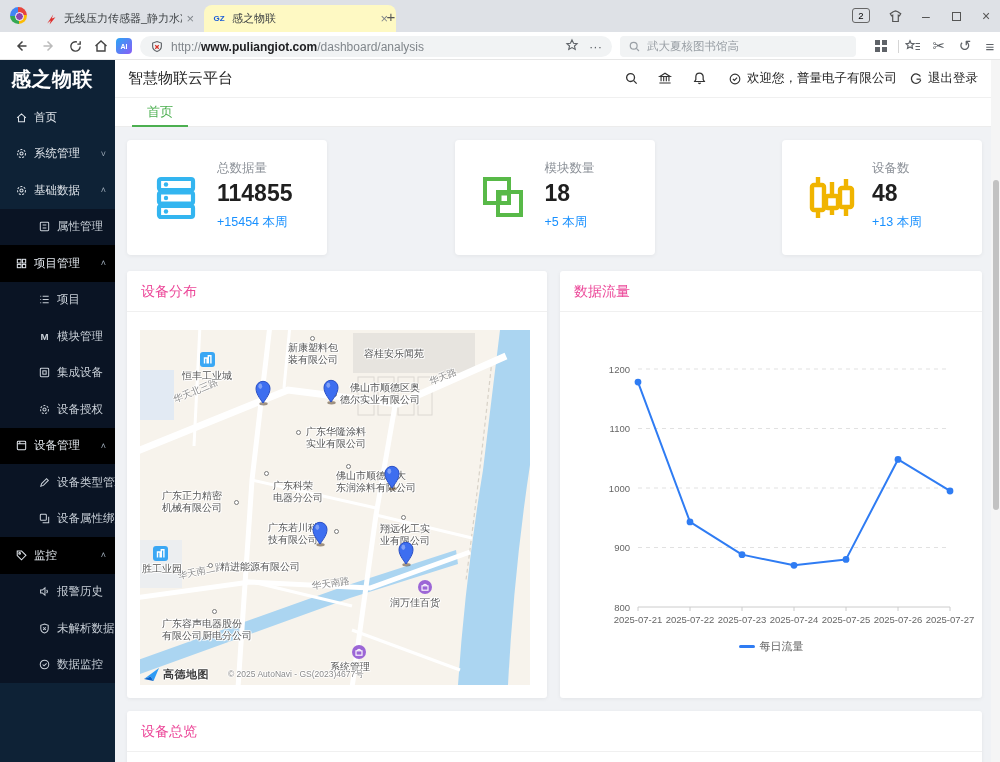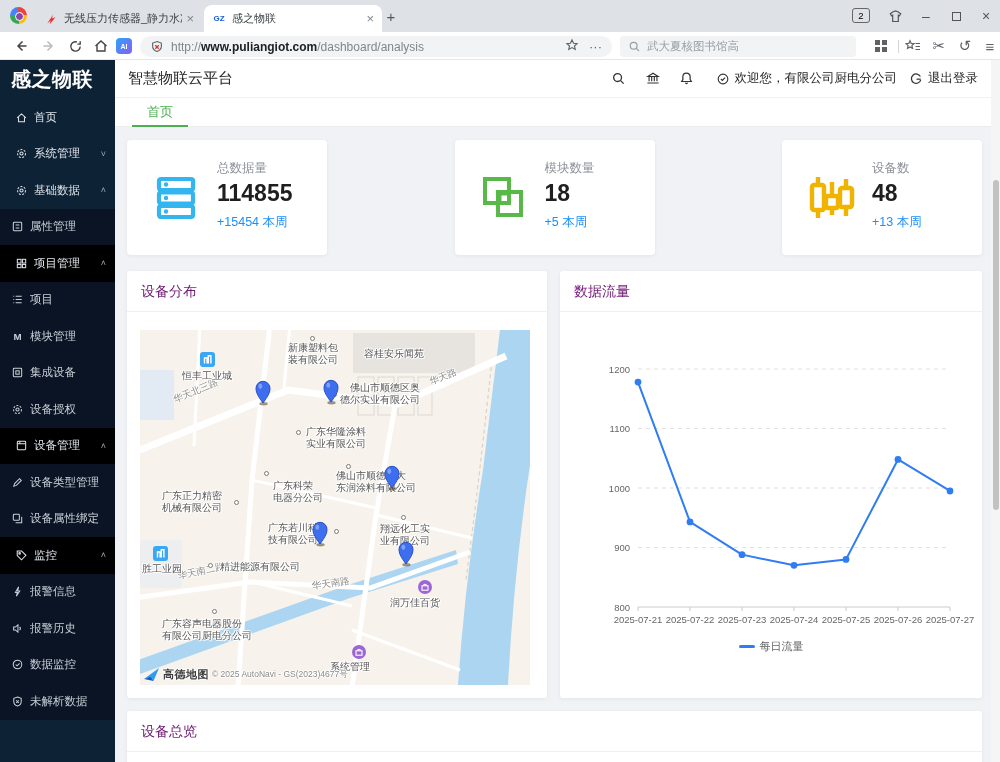--- a/index.html
+++ b/index.html
@@ -8,21 +8,21 @@
   .screen{position:relative;width:1000px;height:762px;overflow:hidden;background:#f0f2f5;}
 
   
   .titlebar{position:absolute;left:0;top:0;width:1000px;height:32px;background:#dee1e6;}
   .chrome-logo{position:absolute;left:10px;top:7px;width:17px;height:17px;border-radius:50%;
     background:conic-gradient(#e8453c 0 90deg,#fcbc05 90deg 180deg,#34a853 180deg 270deg,#4285f4 270deg 360deg);
     box-shadow:inset 0 0 0 3px #fff0;}
   .chrome-logo::after{content:"";position:absolute;left:5px;top:5px;width:7px;height:7px;border-radius:50%;background:#8e44ad;border:1px solid #fff;}
   .tab{position:absolute;top:5px;height:27px;display:flex;align-items:center;padding:0 8px;font-size:11px;color:#3c4043;}
   .tab.inactive{left:36px;width:166px;}
-  .tab.active{left:204px;width:178px;background:#ffffff;border-radius:8px 8px 0 0;}
+  .tab.active{left:204px;width:192px;background:#fef9c3;border-radius:8px 8px 0 0;}
   .tab .fav{width:14px;height:14px;margin-right:6px;flex:0 0 auto;display:flex;align-items:center;justify-content:center;}
   .tab .t-title{flex:1;white-space:nowrap;overflow:hidden;}
   .tab .t-close{color:#80868b;font-size:13px;margin-left:4px;cursor:default;}
   .fav-gz{font-size:8px;font-weight:bold;color:#1a5cd7;letter-spacing:0;}
   .newtab{position:absolute;left:380px;top:7px;width:22px;height:22px;text-align:center;line-height:20px;font-size:15px;color:#555;}
   .win-ctl{position:absolute;top:0;height:32px;display:flex;align-items:center;justify-content:center;color:#555;}
   .badge2{left:852px;width:18px;height:15px;top:8px;border:1.4px solid #666;border-radius:3px;font-size:9.5px;position:absolute;display:flex;align-items:center;justify-content:center;}
   .ctl-shirt{left:884px;width:22px;position:absolute;}
   .ctl-min{left:912px;width:28px;font-size:14px;position:absolute;}
   .ctl-max{left:942px;width:28px;position:absolute;}
@@ -38,21 +38,21 @@
   .search-pill{position:absolute;left:620px;top:4px;width:236px;height:21px;background:#f1f3f4;border-radius:4px;display:flex;align-items:center;padding:0 8px;font-size:11.5px;color:#9aa0a6;gap:6px;}
   .tb-sep{position:absolute;left:898px;top:8px;width:1px;height:13px;background:#d5d5d5;}
   .glyph-ic{font-size:13px;color:#5f6368;}
 
   
   .sidebar{position:absolute;left:0;top:60px;width:115px;height:702px;background:#0e2236;overflow:hidden;}
   .logo{height:39px;line-height:39px;padding-left:11px;color:#fff;font-size:20px;font-weight:bold;letter-spacing:.5px;white-space:nowrap;}
   .menu-item{height:36.5px;display:flex;align-items:center;color:#dfe4ea;font-size:11.5px;cursor:default;white-space:nowrap;}
   .menu-item.top{padding-left:15px;background:#0e2236;}
   .menu-item.section{padding-left:15px;background:#000000;}
-  .menu-item.sub{padding-left:11px;background:#0a1424;color:#c9d0d8;}
+  .menu-item.sub{padding-left:38px;background:#0a1424;color:#c9d0d8;}
   .mi-icon{width:13px;height:13px;margin-right:6px;flex:0 0 auto;display:flex;}
   .mi-icon svg{width:13px;height:13px;}
   .mi-chev{margin-left:auto;margin-right:9px;font-size:9px;color:#9aa7b5;}
 
   
   .app-header{position:absolute;left:115px;top:60px;width:885px;height:38px;background:#fff;border-bottom:1px solid #f0f0f0;display:flex;align-items:center;}
   .app-title{margin-left:13px;font-size:15px;color:#262626;}
   .hdr-right{margin-left:auto;margin-right:22px;display:flex;align-items:center;gap:0;}
   .hdr-ic{width:34px;display:flex;justify-content:center;color:#333;}
   .hdr-group{display:flex;align-items:center;gap:5px;font-size:12.5px;color:#262626;margin-left:12px;}
@@ -62,40 +62,40 @@
   
   .stats-row{position:absolute;left:127px;top:140px;width:855px;height:115px;display:flex;justify-content:space-between;}
   .stat-card{width:200px;height:115px;background:#fff;border-radius:4px;box-shadow:0 1px 4px rgba(0,0,0,.06);position:relative;}
   .stat-ic{position:absolute;left:25px;top:34px;width:48px;height:48px;}
   .stat-label{position:absolute;left:90px;top:20px;font-size:12.5px;color:#8c9198;}
   .stat-value{position:absolute;left:90px;top:40px;font-size:23px;font-weight:bold;color:#1f1f1f;}
   .stat-delta{position:absolute;left:90px;top:74px;font-size:12.5px;color:#1890ff;}
 
   
   .panel{background:#fff;border-radius:3px;box-shadow:0 1px 4px rgba(0,0,0,.06);position:absolute;}
-  .panel-hd{height:41px;line-height:41px;padding-left:14px;font-size:14px;color:#701a75;border-bottom:1px solid #f0f0f0;}
+  .panel-hd{height:41px;line-height:41px;padding-left:14px;font-size:14px;color:#ec4899;border-bottom:1px solid #f0f0f0;}
   .map-panel{left:127px;top:271px;width:420px;height:427px;}
   .chart-panel{left:560px;top:271px;width:422px;height:427px;}
   .overview-panel{left:127px;top:711px;width:855px;height:70px;}
 
   
   .map{position:absolute;left:13px;top:59px;width:390px;height:355px;overflow:hidden;background:#f7f3ec;}
   .map svg.bg{position:absolute;left:0;top:0;}
   .map-poi{position:absolute;font-size:10px;line-height:1.2;color:#555;white-space:pre-line;
     text-shadow:1px 0 0 #fff,-1px 0 0 #fff,0 1px 0 #fff,0 -1px 0 #fff,1px 1px 0 #fff,-1px -1px 0 #fff;}
   .map-road{position:absolute;font-size:9.5px;color:#8a8a8a;white-space:nowrap;transform-origin:left center;
     text-shadow:1px 0 0 #fff,-1px 0 0 #fff,0 1px 0 #fff,0 -1px 0 #fff;}
   .map-dot{position:absolute;width:5px;height:5px;border-radius:50%;background:#fff;border:1.4px solid #7a7a7a;}
   .map-bicon{position:absolute;width:15px;height:15px;border-radius:3px;background:#3aa7f4;display:flex;align-items:center;justify-content:center;}
   .map-sicon{position:absolute;width:14px;height:14px;border-radius:50%;background:#9c66d6;display:flex;align-items:center;justify-content:center;}
   .map-pin{position:absolute;width:18px;height:27px;}
   .amap-brand{position:absolute;left:4px;bottom:3px;display:flex;align-items:center;gap:3px;}
   .amap-text{font-size:11px;font-weight:bold;color:#3c3c3c;letter-spacing:.5px;
     text-shadow:1px 0 0 #fff,-1px 0 0 #fff,0 1px 0 #fff,0 -1px 0 #fff;}
-  .amap-copy{font-size:8.5px;color:#8a8a8a;margin-left:0;text-shadow:1px 0 0 #fff,-1px 0 0 #fff,0 1px 0 #fff,0 -1px 0 #fff;}
+  .amap-copy{font-size:8.5px;color:#8a8a8a;margin-left:16px;text-shadow:1px 0 0 #fff,-1px 0 0 #fff,0 1px 0 #fff,0 -1px 0 #fff;}
 
   
   #flow-chart{position:absolute;left:0;top:42px;}
   .ctick{font-size:9.5px;fill:#666;font-family:"Liberation Sans","DejaVu Sans",sans-serif;}
   .chart-legend{position:absolute;left:0;top:368px;width:422px;display:flex;align-items:center;justify-content:center;gap:5px;font-size:11px;color:#666;}
   .legend-line{display:inline-block;width:16px;height:2.5px;border-radius:2px;background:#2f7cf3;}
 
   
   .scrollbar{position:absolute;right:0;top:60px;width:9px;height:702px;background:#f5f5f5;}
   .scroll-thumb{position:absolute;left:1.5px;top:120px;width:6px;height:330px;border-radius:3px;background:#c2c2c2;}
@@ -327,51 +327,43 @@
               <path d="M7.2 2.2 11.8 6.8 7 11.6 2.4 7V2.2h4.8z"></path>
               <circle cx="5" cy="4.8" r=".9"></circle>
             </svg>
           </span>
           <span class="mi-label">监控</span>
           <span class="mi-chev">˄</span>
         </div>
         <div class="menu-item sub">
           <span class="mi-icon">
             <svg viewBox="0 0 14 14" fill="none" stroke="currentColor" stroke-width="1.1">
-              <path d="M8.2 2 4.8 8h2.1L5.8 12l3.6-5.6H7.2L8.2 2z"></path>
-            </svg>
-          </span>
-          <span class="mi-label">报警信息</span>
-        </div>
-        <div class="menu-item sub">
-          <span class="mi-icon">
-            <svg viewBox="0 0 14 14" fill="none" stroke="currentColor" stroke-width="1.1">
               <path d="M2.8 5.5v3h1.9L7.5 11V3L4.7 5.5H2.8z"></path>
               <path d="M9.3 5.2a2.6 2.6 0 0 1 0 3.6"></path>
             </svg>
           </span>
           <span class="mi-label">报警历史</span>
         </div>
         <div class="menu-item sub">
           <span class="mi-icon">
             <svg viewBox="0 0 14 14" fill="none" stroke="currentColor" stroke-width="1.1">
+              <path d="M7 2.2 11 3.6V7c0 2.6-1.7 4.2-4 4.9C4.7 11.2 3 9.6 3 7V3.6L7 2.2z"></path>
+              <path d="M5.6 5.8l2.8 2.6M8.4 5.8 5.6 8.4"></path>
+            </svg>
+          </span>
+          <span class="mi-label">未解析数据</span>
+        </div>
+        <div class="menu-item sub">
+          <span class="mi-icon">
+            <svg viewBox="0 0 14 14" fill="none" stroke="currentColor" stroke-width="1.1">
               <circle cx="7" cy="7" r="4.6"></circle>
               <path d="M5 7l1.5 1.5 2.8-2.8"></path>
             </svg>
           </span>
           <span class="mi-label">数据监控</span>
-        </div>
-        <div class="menu-item sub">
-          <span class="mi-icon">
-            <svg viewBox="0 0 14 14" fill="none" stroke="currentColor" stroke-width="1.1">
-              <path d="M7 2.2 11 3.6V7c0 2.6-1.7 4.2-4 4.9C4.7 11.2 3 9.6 3 7V3.6L7 2.2z"></path>
-              <path d="M5.6 5.8l2.8 2.6M8.4 5.8 5.6 8.4"></path>
-            </svg>
-          </span>
-          <span class="mi-label">未解析数据</span>
         </div>
       </div>
   </div>
 
   <div class="app-header">
     <span class="app-title">智慧物联云平台</span>
     <div class="hdr-right">
       <span class="hdr-ic">
         <svg width="15" height="15" viewBox="0 0 16 16" fill="none" stroke="#333" stroke-width="1.4">
             <circle cx="7" cy="7" r="4.2"></circle>
@@ -388,21 +380,21 @@
         <svg width="15" height="15" viewBox="0 0 16 16" fill="none" stroke="#333" stroke-width="1.3">
             <path d="M8 2.3c-2.5 0-3.9 1.7-3.9 3.9v3l-1.2 2h10.2l-1.2-2v-3c0-2.2-1.4-3.9-3.9-3.9z"></path>
             <path d="M6.8 12.6a1.3 1.3 0 0 0 2.4 0"></path>
           </svg>
         </span>
       <span class="hdr-group">
         <svg width="14" height="14" viewBox="0 0 16 16" fill="none" stroke="#333" stroke-width="1.3">
             <circle cx="8" cy="8" r="5.5"></circle>
             <path d="m5.6 8 1.7 1.7 3.1-3.4"></path>
           </svg>
-        <span>欢迎您，有限公司厨电分公司</span>
+        <span>欢迎您，普量电子有限公司</span>
       </span>
       <span class="hdr-group">
         <svg width="14" height="14" viewBox="0 0 16 16" fill="none" stroke="#333" stroke-width="1.4">
             <path d="M13 5.2A5.4 5.4 0 1 0 13.4 9"></path>
             <path d="M8.6 8.2h4.8"></path>
           </svg>
         <span>退出登录</span>
       </span>
     </div>
   </div>

